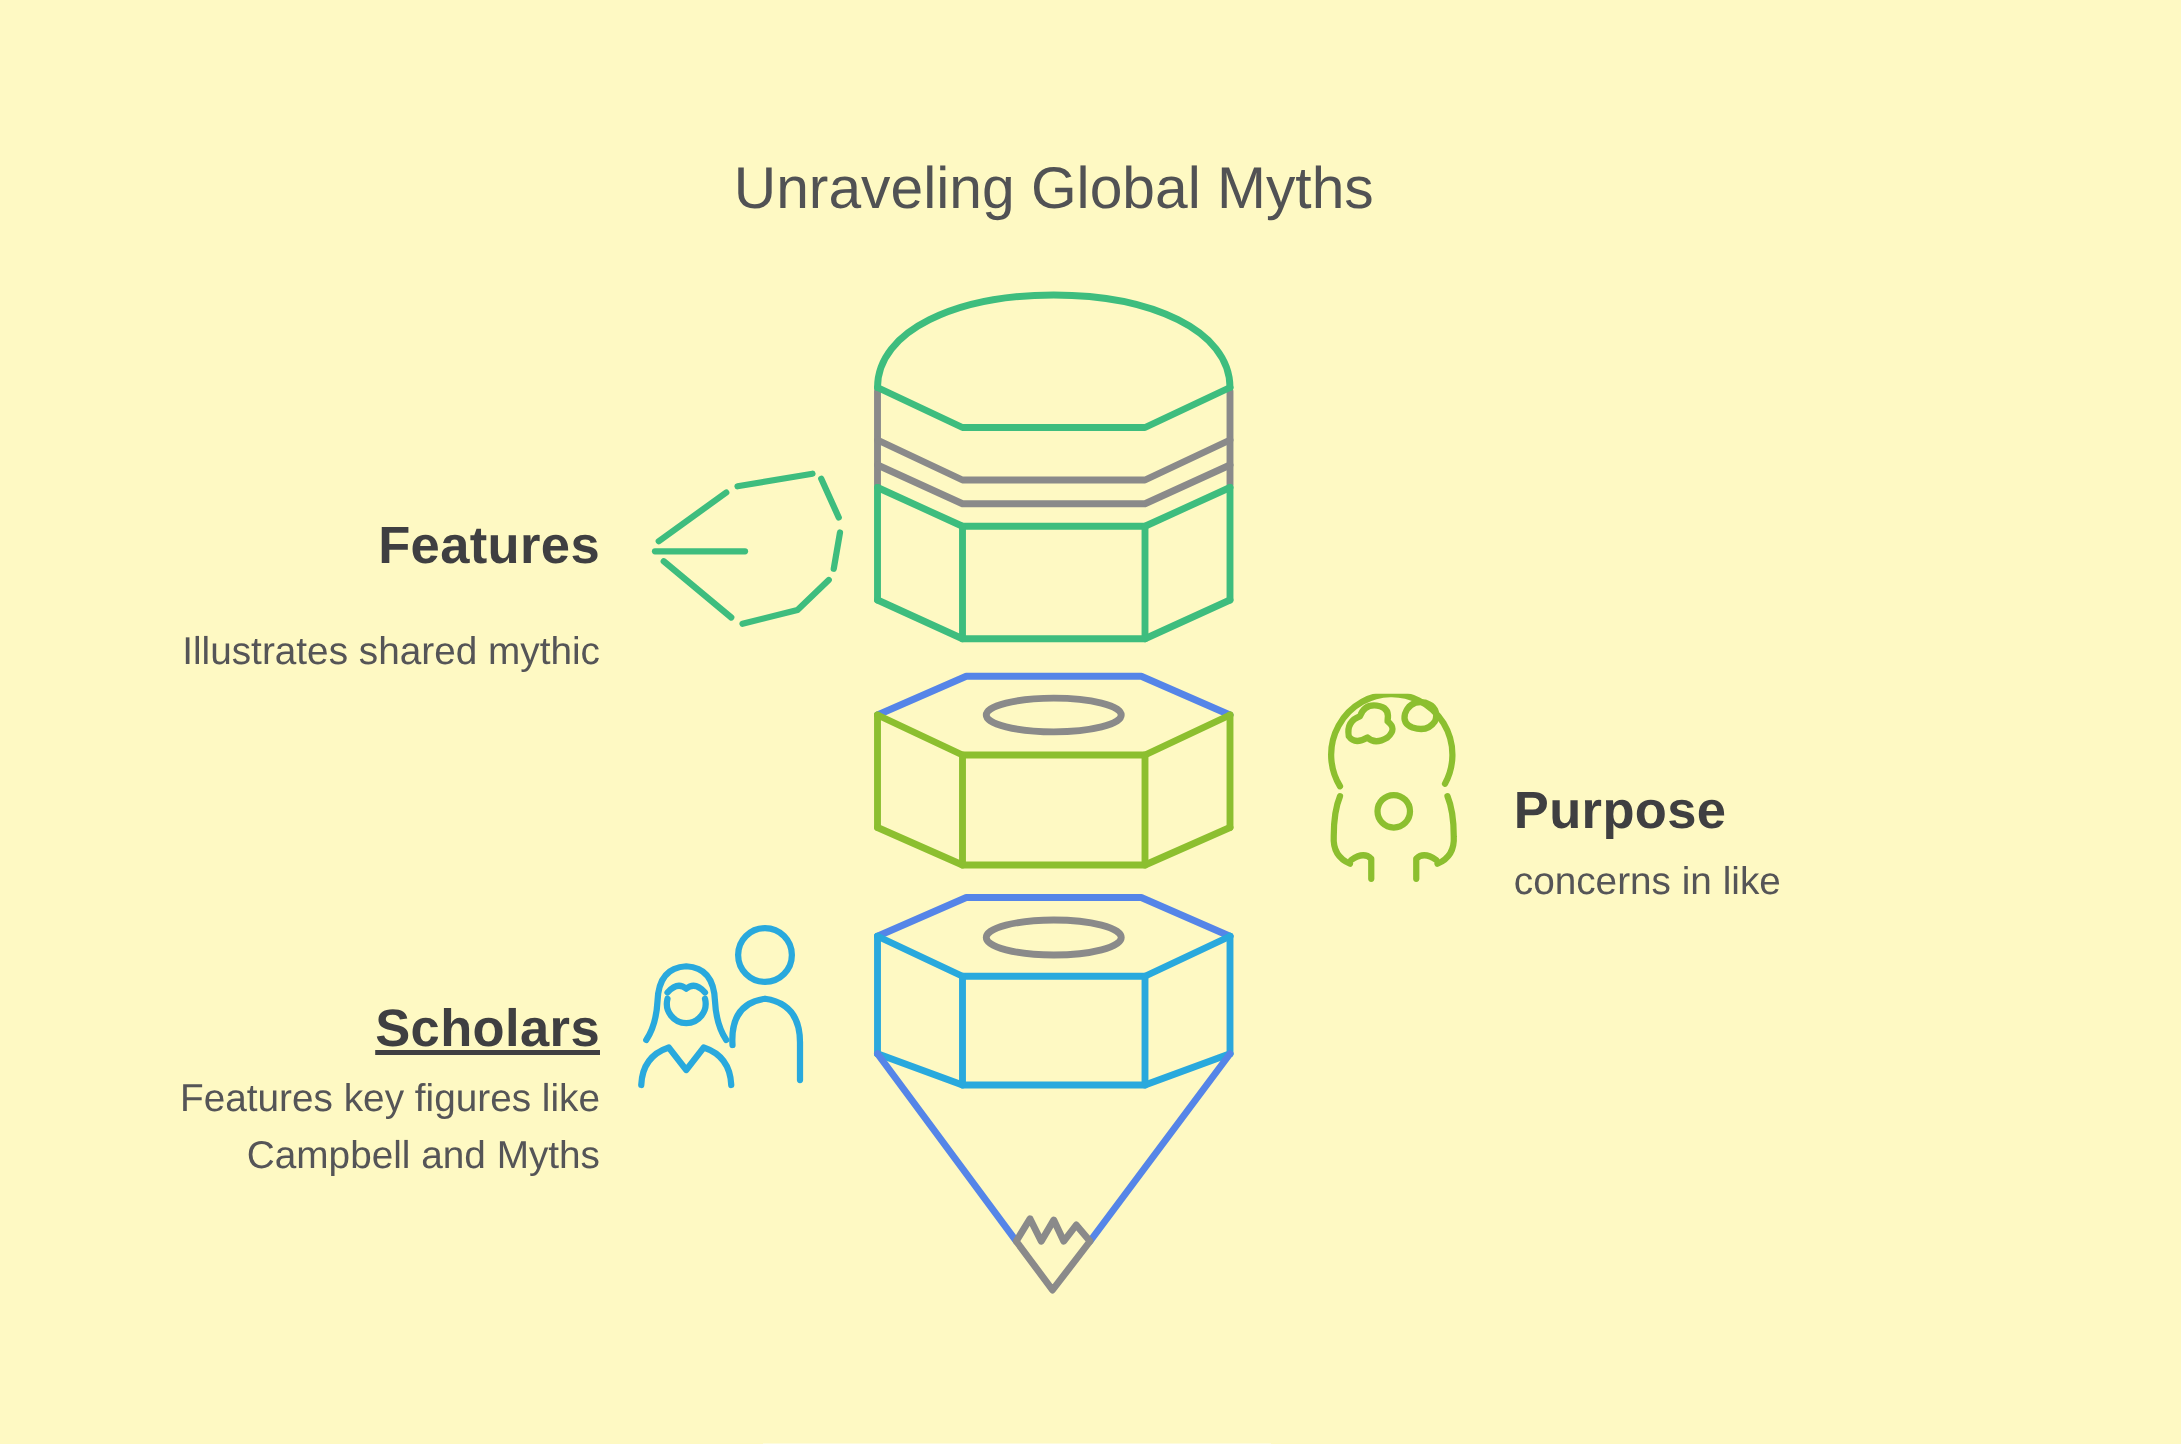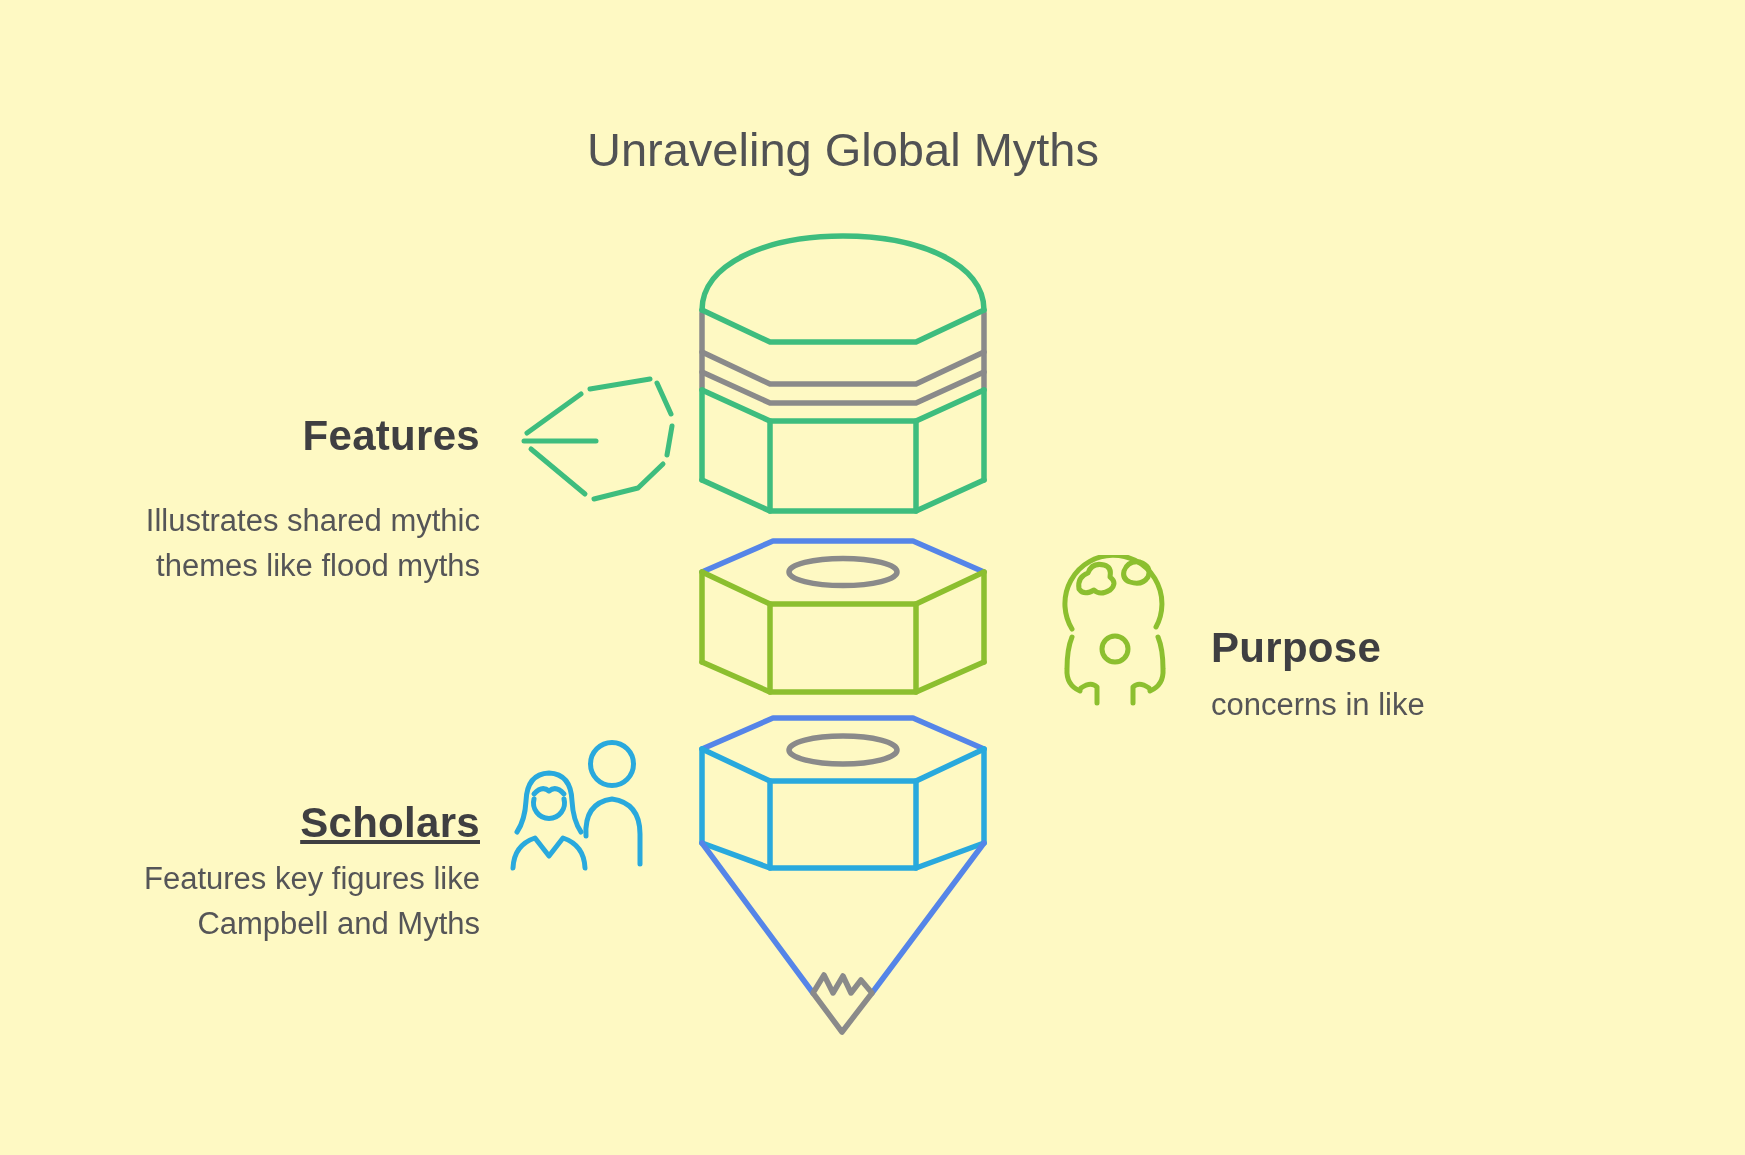--- a/index.html
+++ b/index.html
@@ -68,21 +68,20 @@
     </g>
     <g>
       <path class="sb" d="M702,843 L813,993 M984,843 L872,993"></path>
       <path class="sy" d="M813,993 L824,975 L833,993 L843,976 L851,993 L861,980 L872,993 L842,1032 Z"></path>
     </g>
   </svg>
 
   <div class="heading align-r" style="top:412px;">Features</div>
   <div class="body-text align-r" style="top:498px;">
     <div>Illustrates shared mythic</div>
-    <div>themes like flood myths</div>
   </div>
   <svg class="abs icon" style="left:515px;top:370px;" width="170" height="140" viewBox="515 370 170 140">
     <path class="sg" d="M524,441 L596,441"></path>
     <path class="sg" d="M527,433 L581,394"></path>
     <path class="sg" d="M590,389 L650,379"></path>
     <path class="sg" d="M657,383 L671,414"></path>
     <path class="sg" d="M672,426 L667,455"></path>
     <path class="sg" d="M663,464 L638,488 L594,499"></path>
     <path class="sg" d="M585,494 L531,449"></path>
   </svg>

